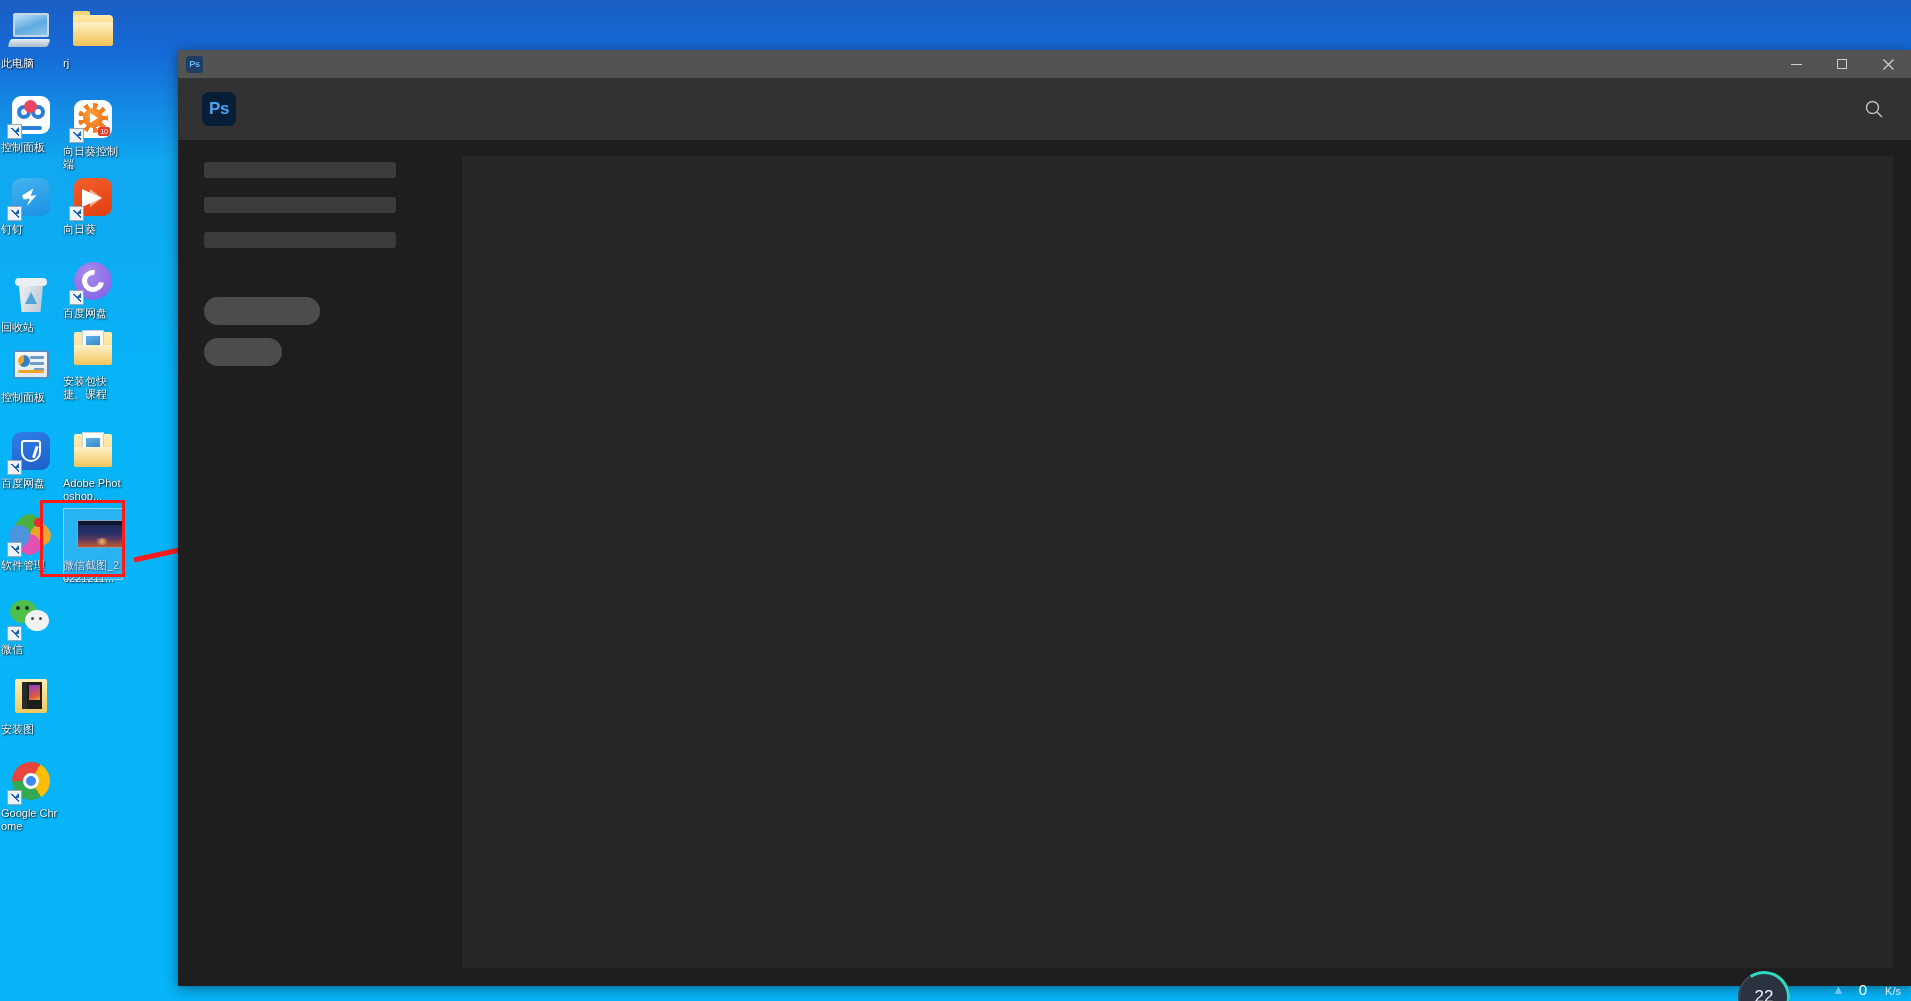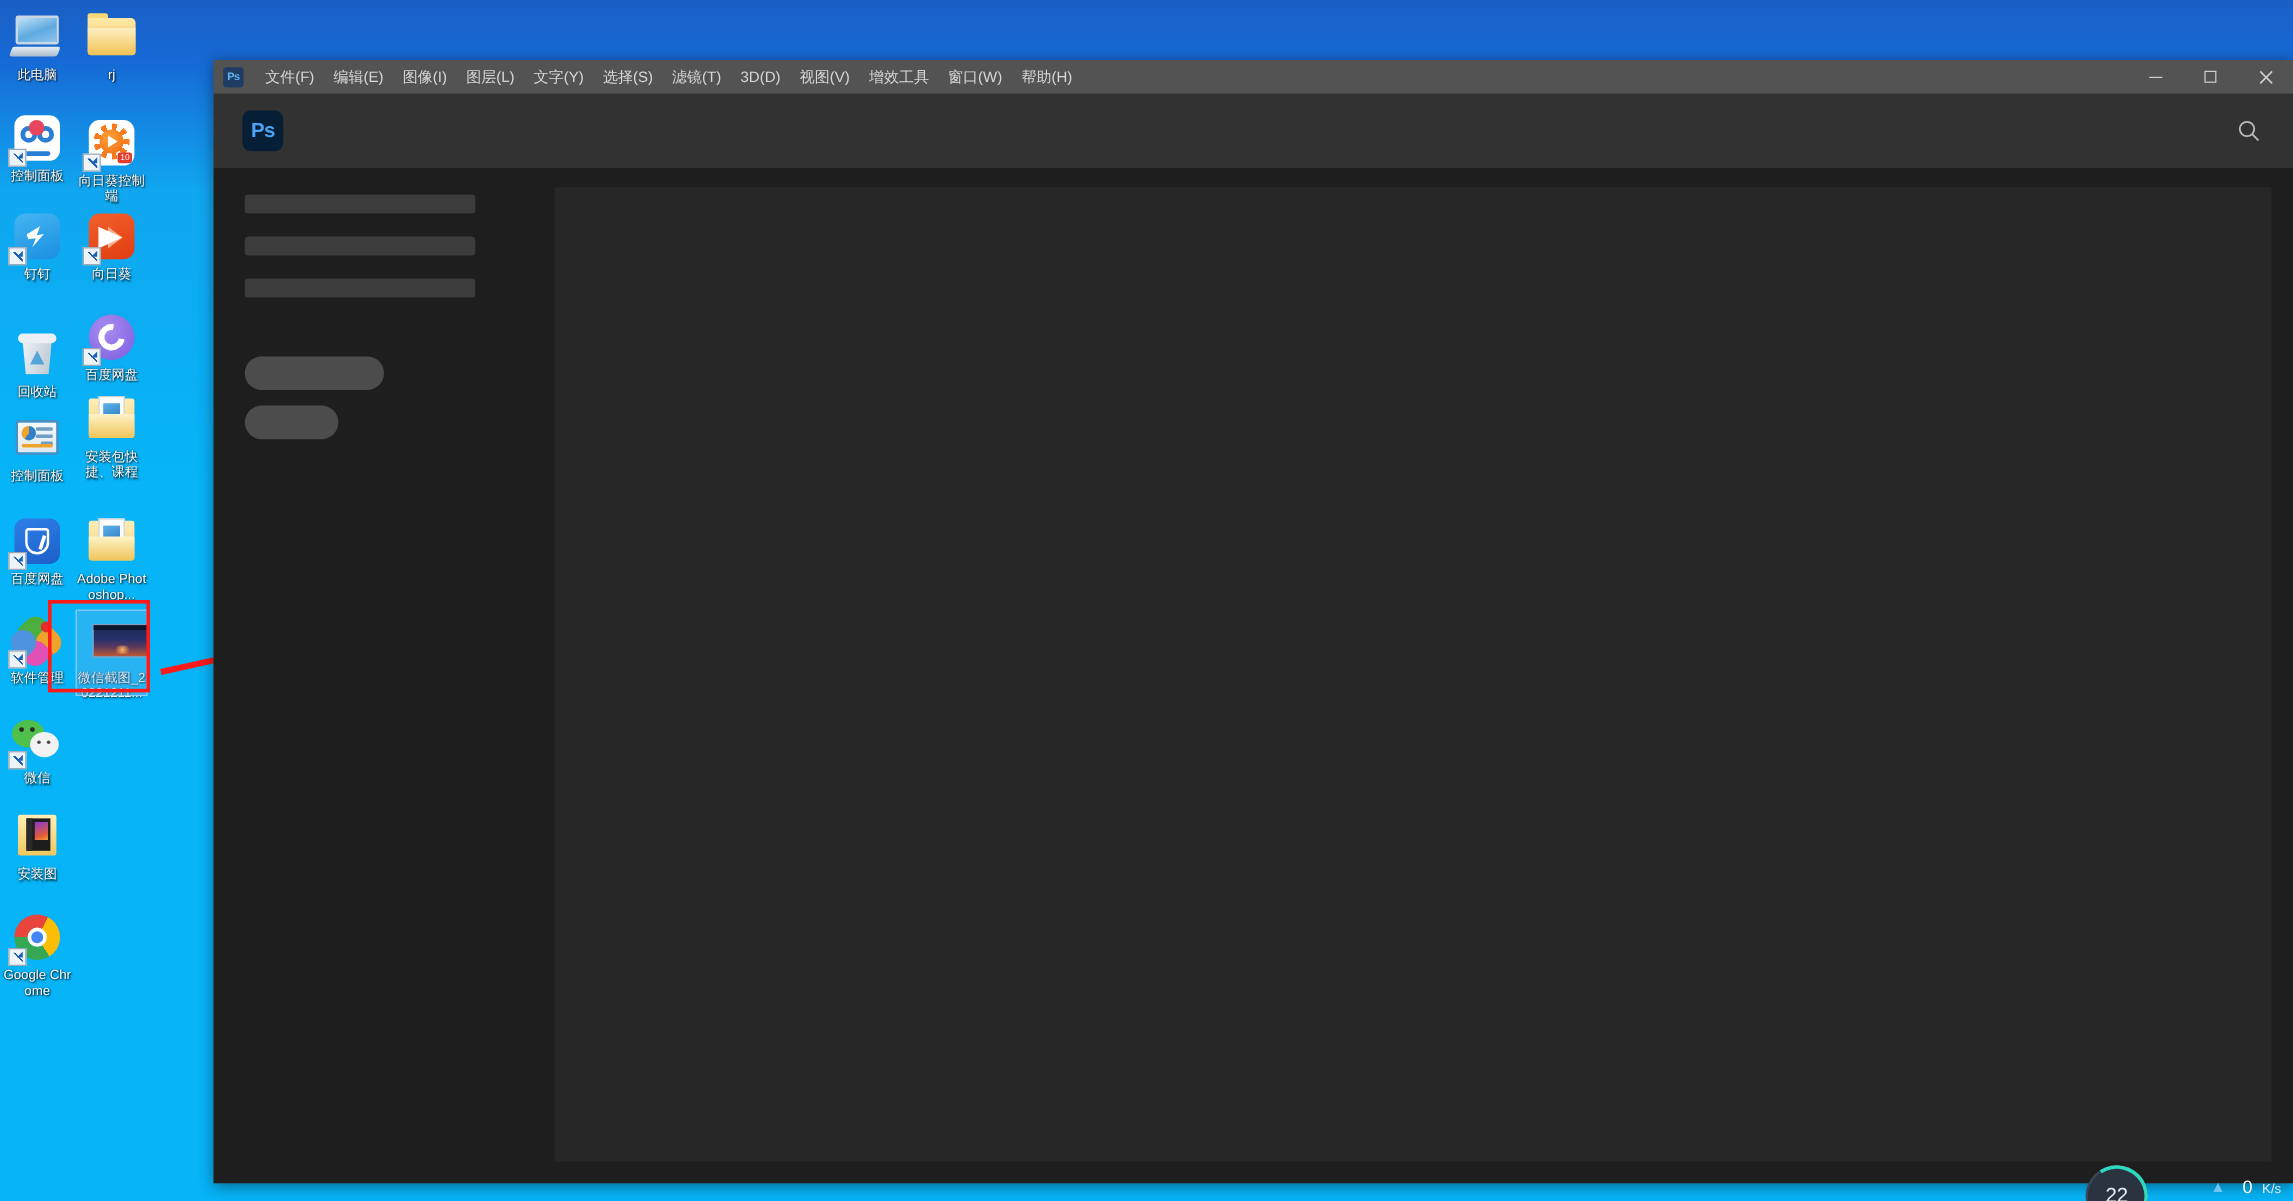--- a/index.html
+++ b/index.html
@@ -25,21 +25,20 @@
     position: absolute;
     top: 0;
     width: 62px;
   }
   #col-a { left: 0px; }
   #col-b { left: 62px; }
 
   .desk-icon {
     position: absolute;
     width: 62px;
-    text-align: center;
     cursor: default;
   }
   .desk-icon .glyph {
     width: 46px; height: 46px;
     margin: 0 auto 3px auto;
     position: relative;
   }
   .desk-icon .label {
     font-size: 11px;
     line-height: 12.5px;
@@ -556,21 +555,21 @@
     right: 10px; bottom: 3px;
     display: flex; align-items: baseline;
     color: #ffffff;
     white-space: nowrap;
   }
   #net-speed .up-arrow {
     color: #6fc6f5; font-size: 13px; margin-right: 14px;
     position: relative; top: -1px;
   }
   #net-speed .val { font-size: 15px; }
-  #net-speed .unit { font-size: 11px; margin-left: 8px; color: #dfe8f2; }
+  #net-speed .unit { font-size: 11px; margin-left: 18px; color: #dfe8f2; }
 </style>
 </head>
 <body>
 
 <div id="desktop">
 
   <div id="icon-grid">
 
     <div class="desk-col" id="col-a">
 
@@ -777,34 +776,20 @@
       </marker>
     </defs>
     <line x1="14" y1="150" x2="572" y2="27" stroke="#fb1b1b" stroke-width="5" marker-end="url(#ah)"></line>
   </svg>
 
   <div id="ps-window">
 
     <div id="ps-titlebar">
       <div class="ps-badge">Ps</div>
 
-      <div id="menu-list">
-        <div class="menu-item">文件(F)</div>
-        <div class="menu-item">编辑(E)</div>
-        <div class="menu-item">图像(I)</div>
-        <div class="menu-item">图层(L)</div>
-        <div class="menu-item">文字(Y)</div>
-        <div class="menu-item">选择(S)</div>
-        <div class="menu-item">滤镜(T)</div>
-        <div class="menu-item">3D(D)</div>
-        <div class="menu-item">视图(V)</div>
-        <div class="menu-item">增效工具</div>
-        <div class="menu-item">窗口(W)</div>
-        <div class="menu-item">帮助(H)</div>
-      </div>
 
       <div id="win-controls">
         <div class="win-btn" id="win-min">
           <span class="wb-min"></span>
         </div>
         <div class="win-btn" id="win-max">
           <span class="wb-max"></span>
         </div>
         <div class="win-btn" id="win-close">
           <svg width="11" height="11" viewBox="0 0 11 11">

